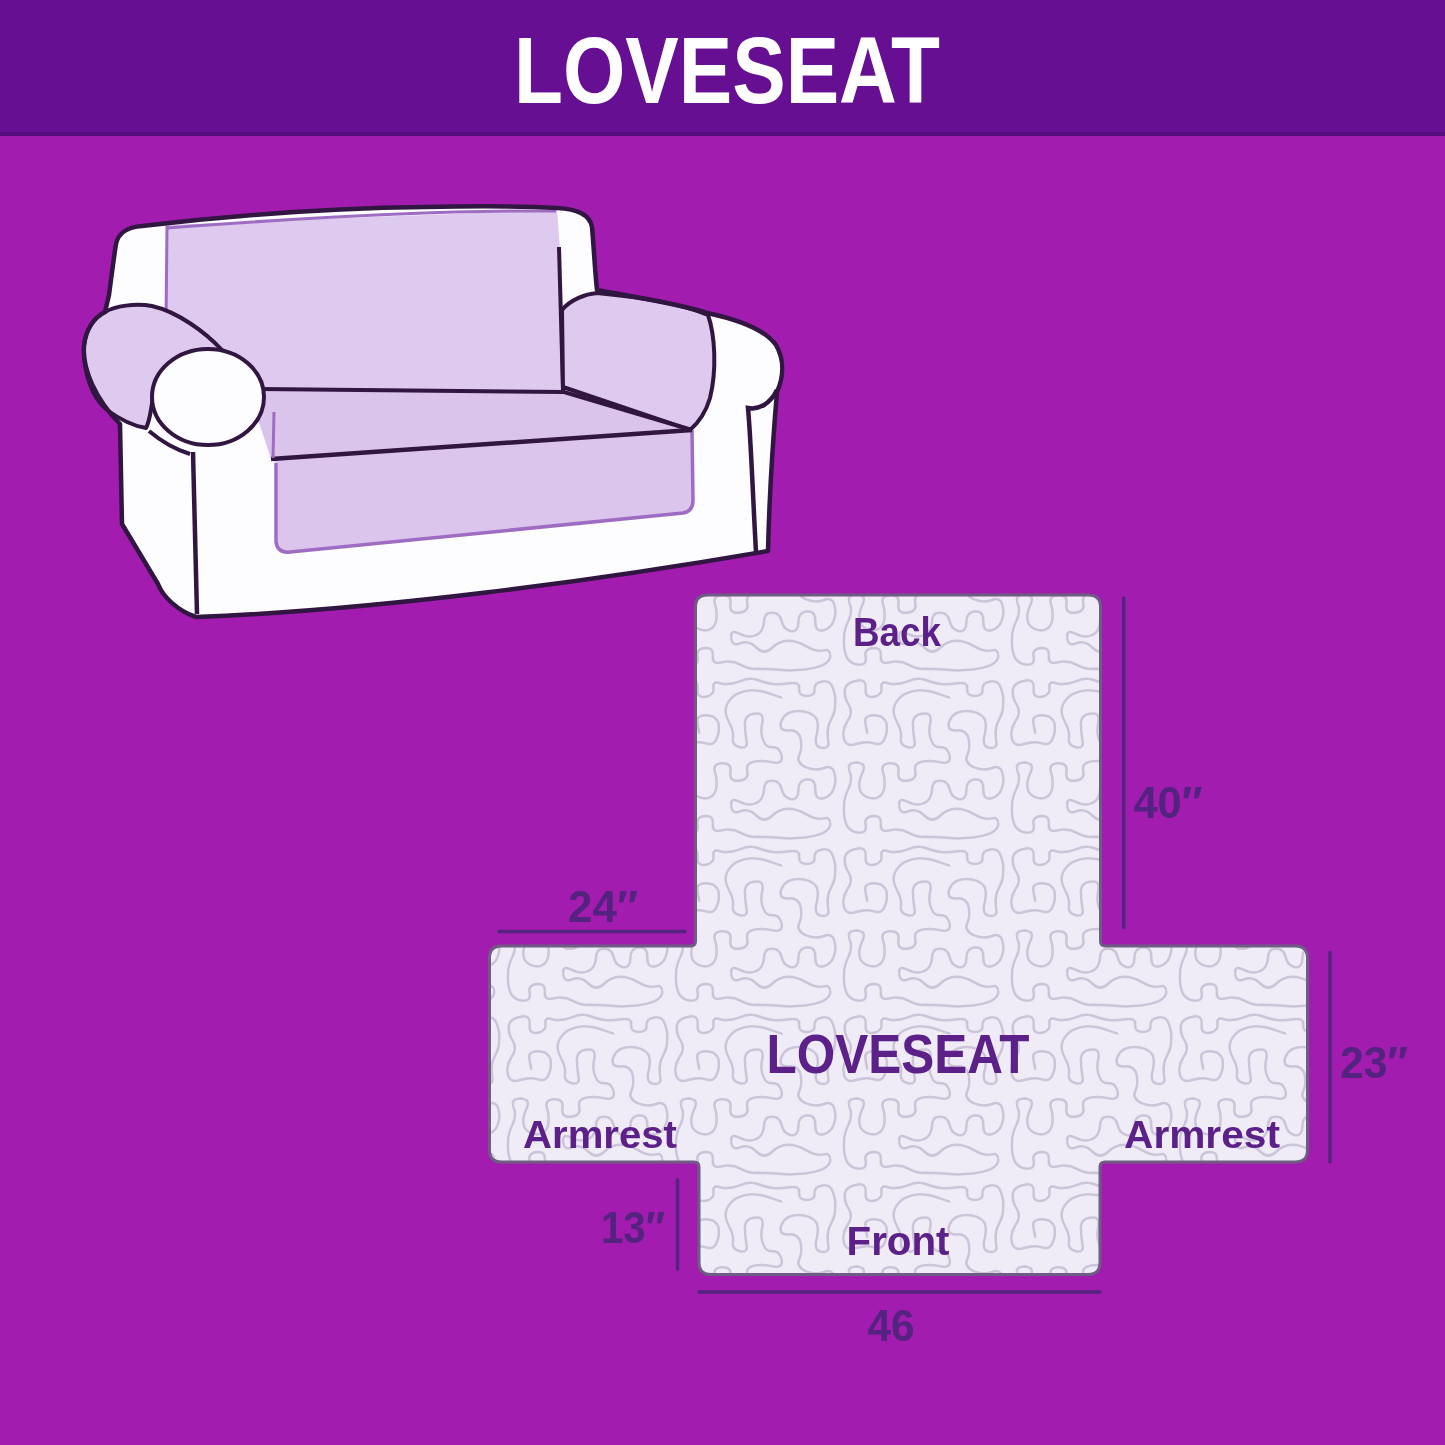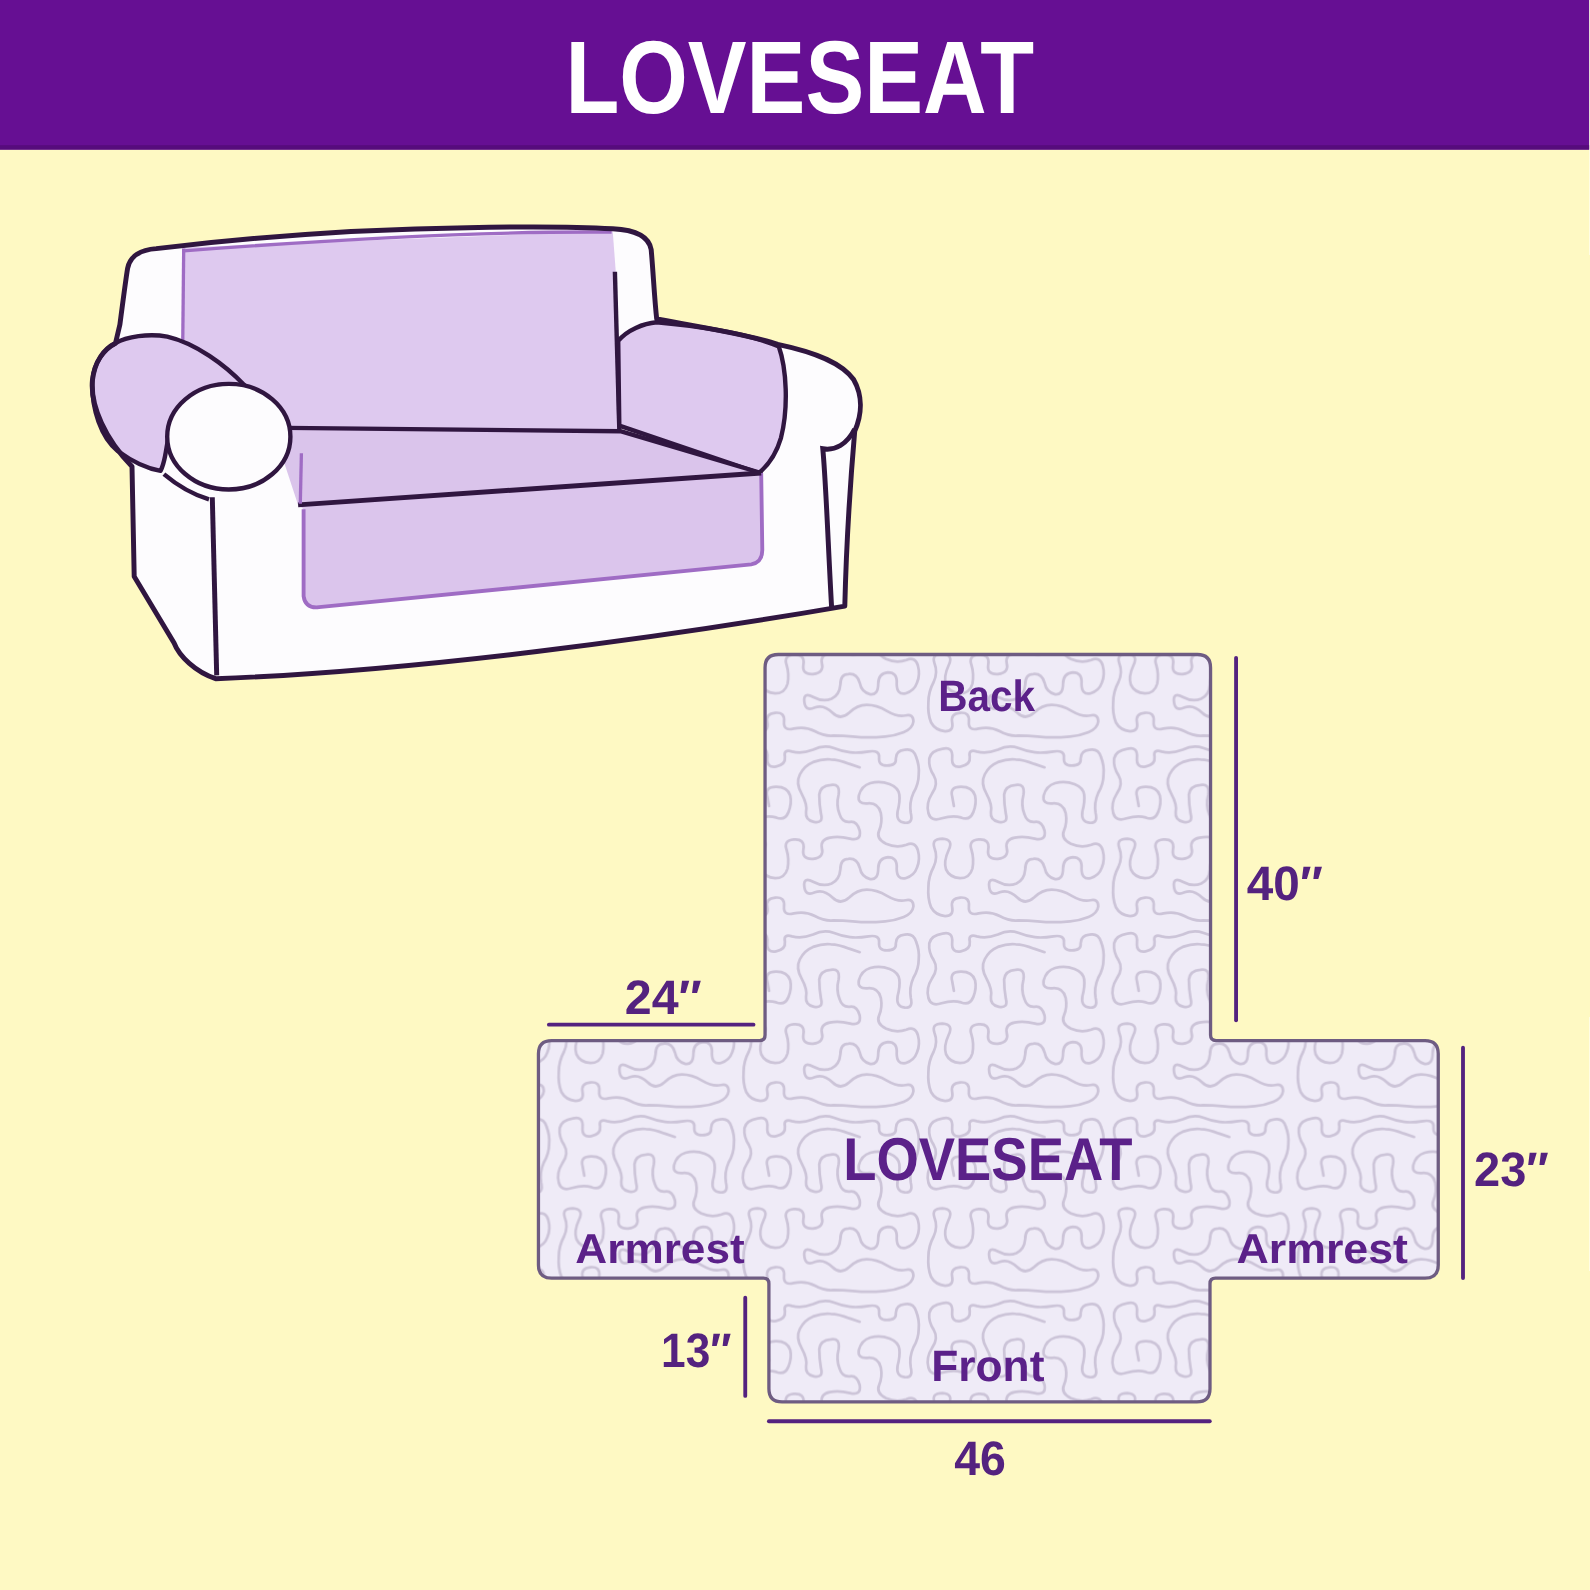--- a/index.html
+++ b/index.html
@@ -1,16 +1,16 @@
 <!DOCTYPE html>
 <html><head>
 <meta charset="utf-8">
 <style>
   html,body{margin:0;padding:0;background:#ffffff;}
-  #page{position:relative;width:1445px;height:1445px;background:#fef9c3;overflow:hidden;
+  #page{position:relative;width:1445px;height:1445px;background:#a21caf;overflow:hidden;
         font-family:"Liberation Sans", sans-serif;}
   svg text{font-family:"Liberation Sans", sans-serif;}
 </style>
 </head>
 <body>
 <div id="page">
 <svg width="1445" height="1445" viewBox="0 0 1445 1445" xmlns="http://www.w3.org/2000/svg">
   <defs>
 
     <pattern id="sq" width="210" height="210" patternUnits="userSpaceOnUse" patternTransform="scale(0.8)">

